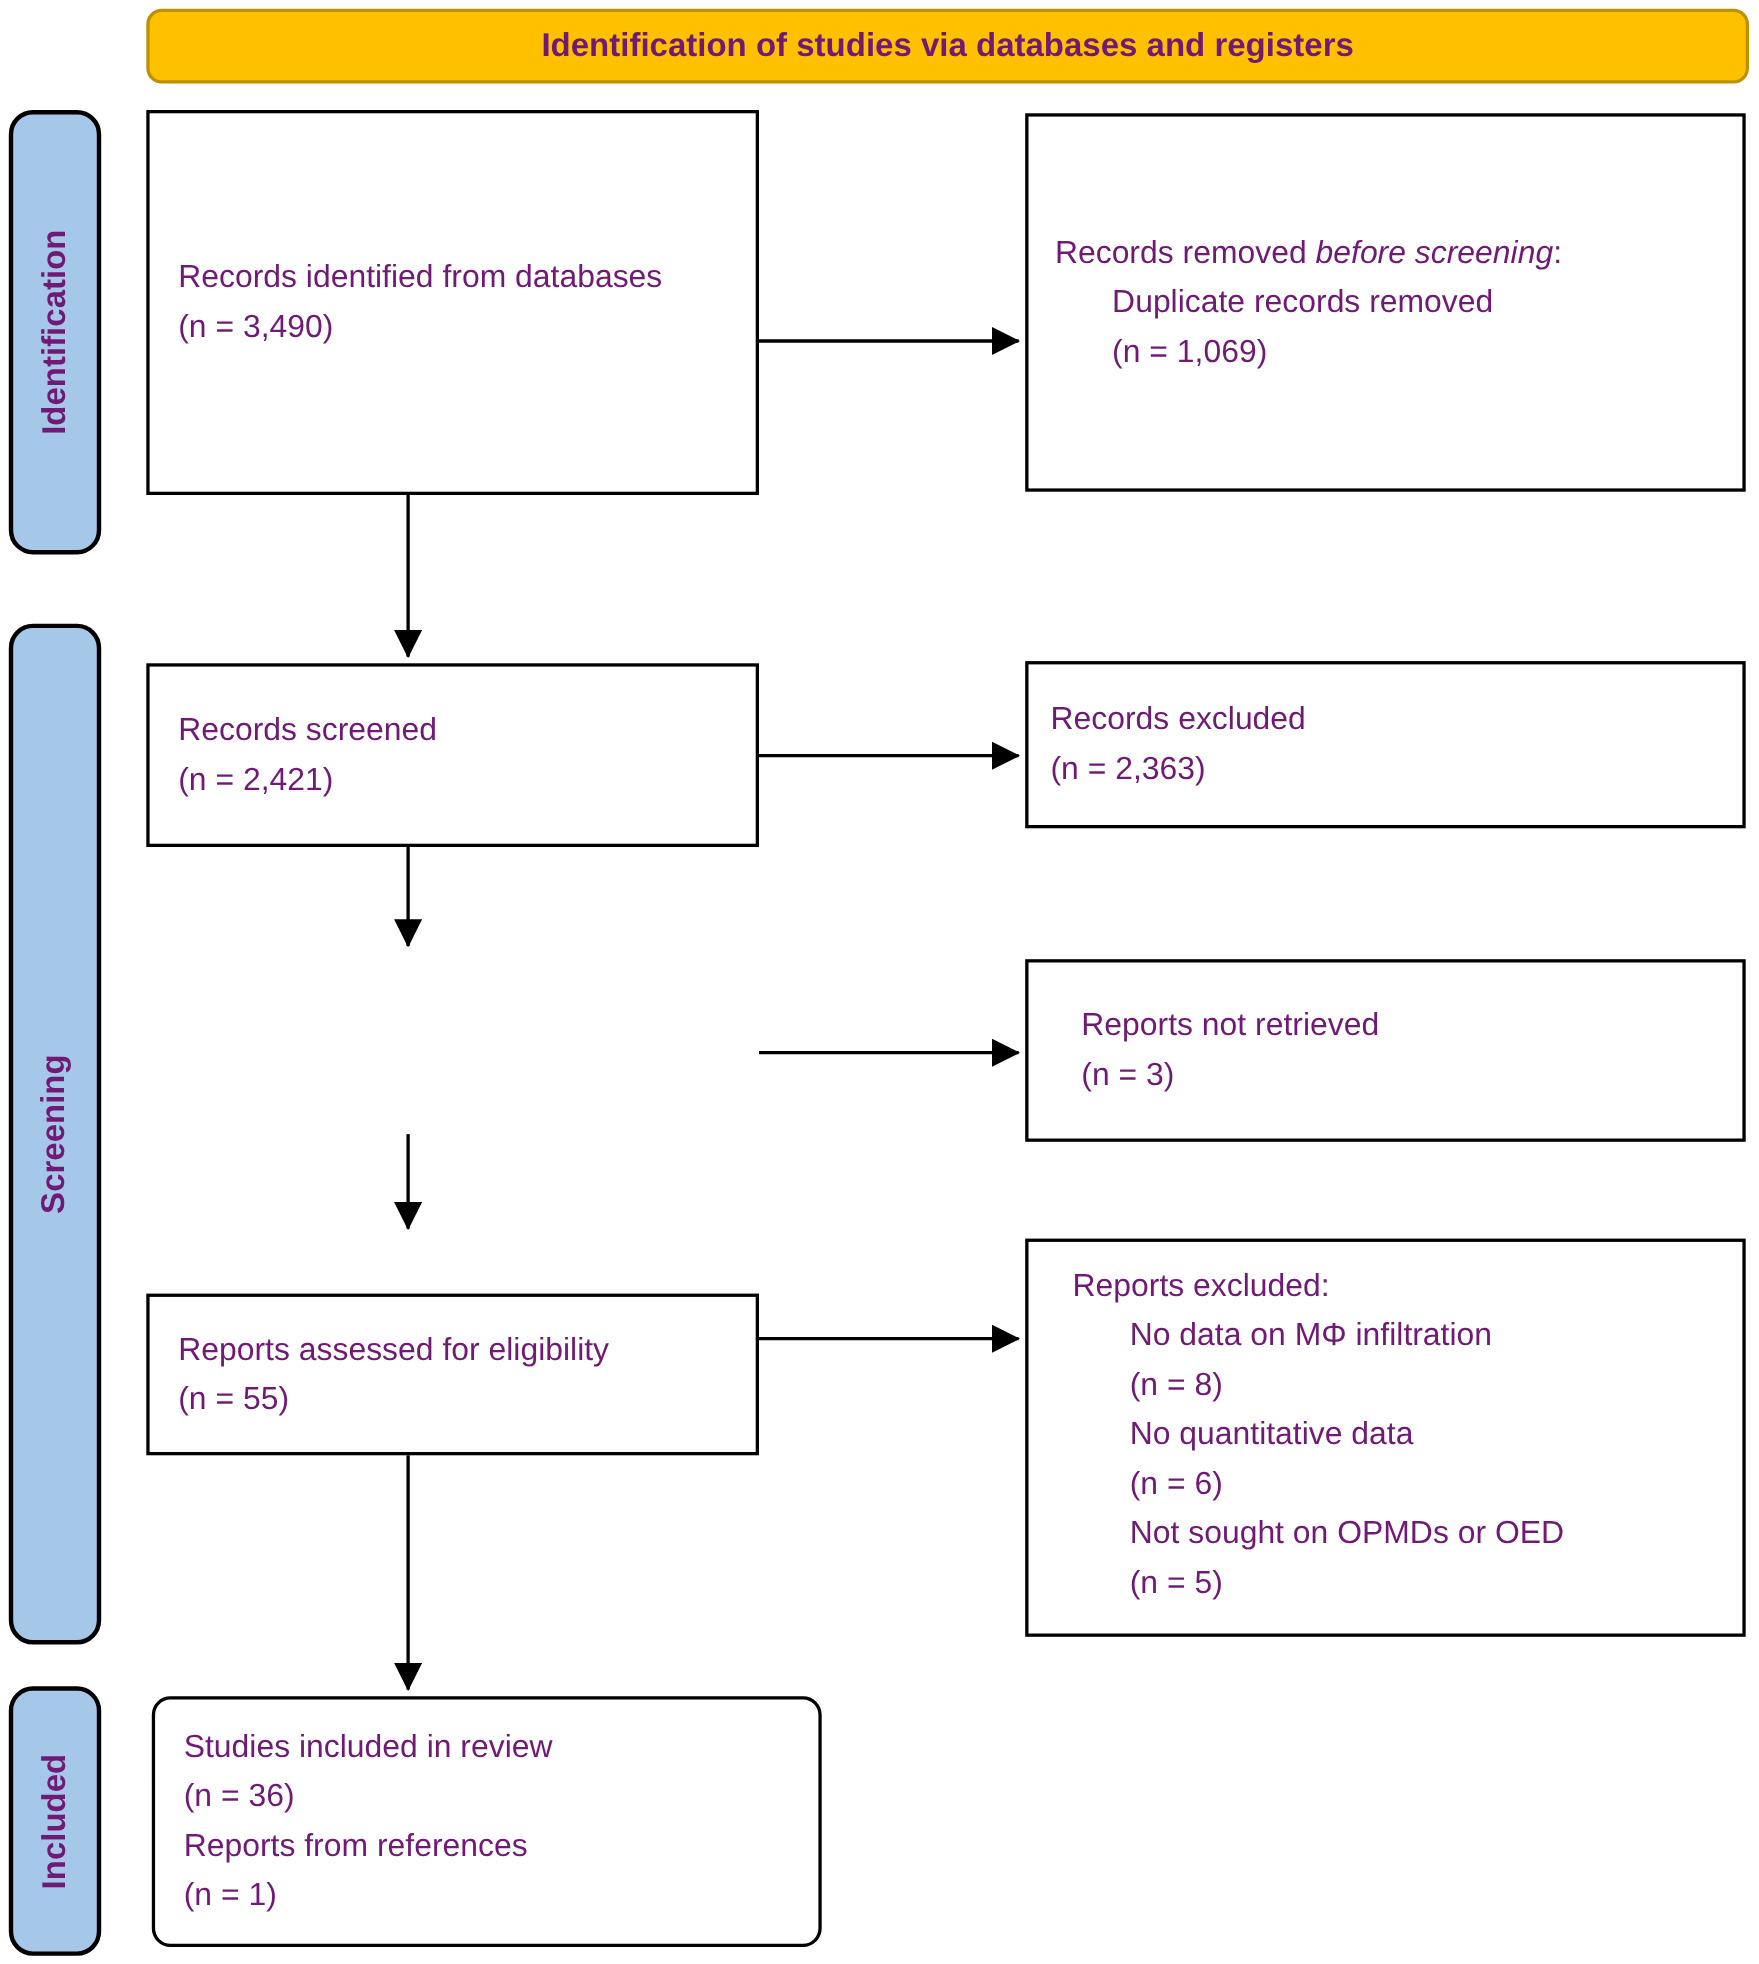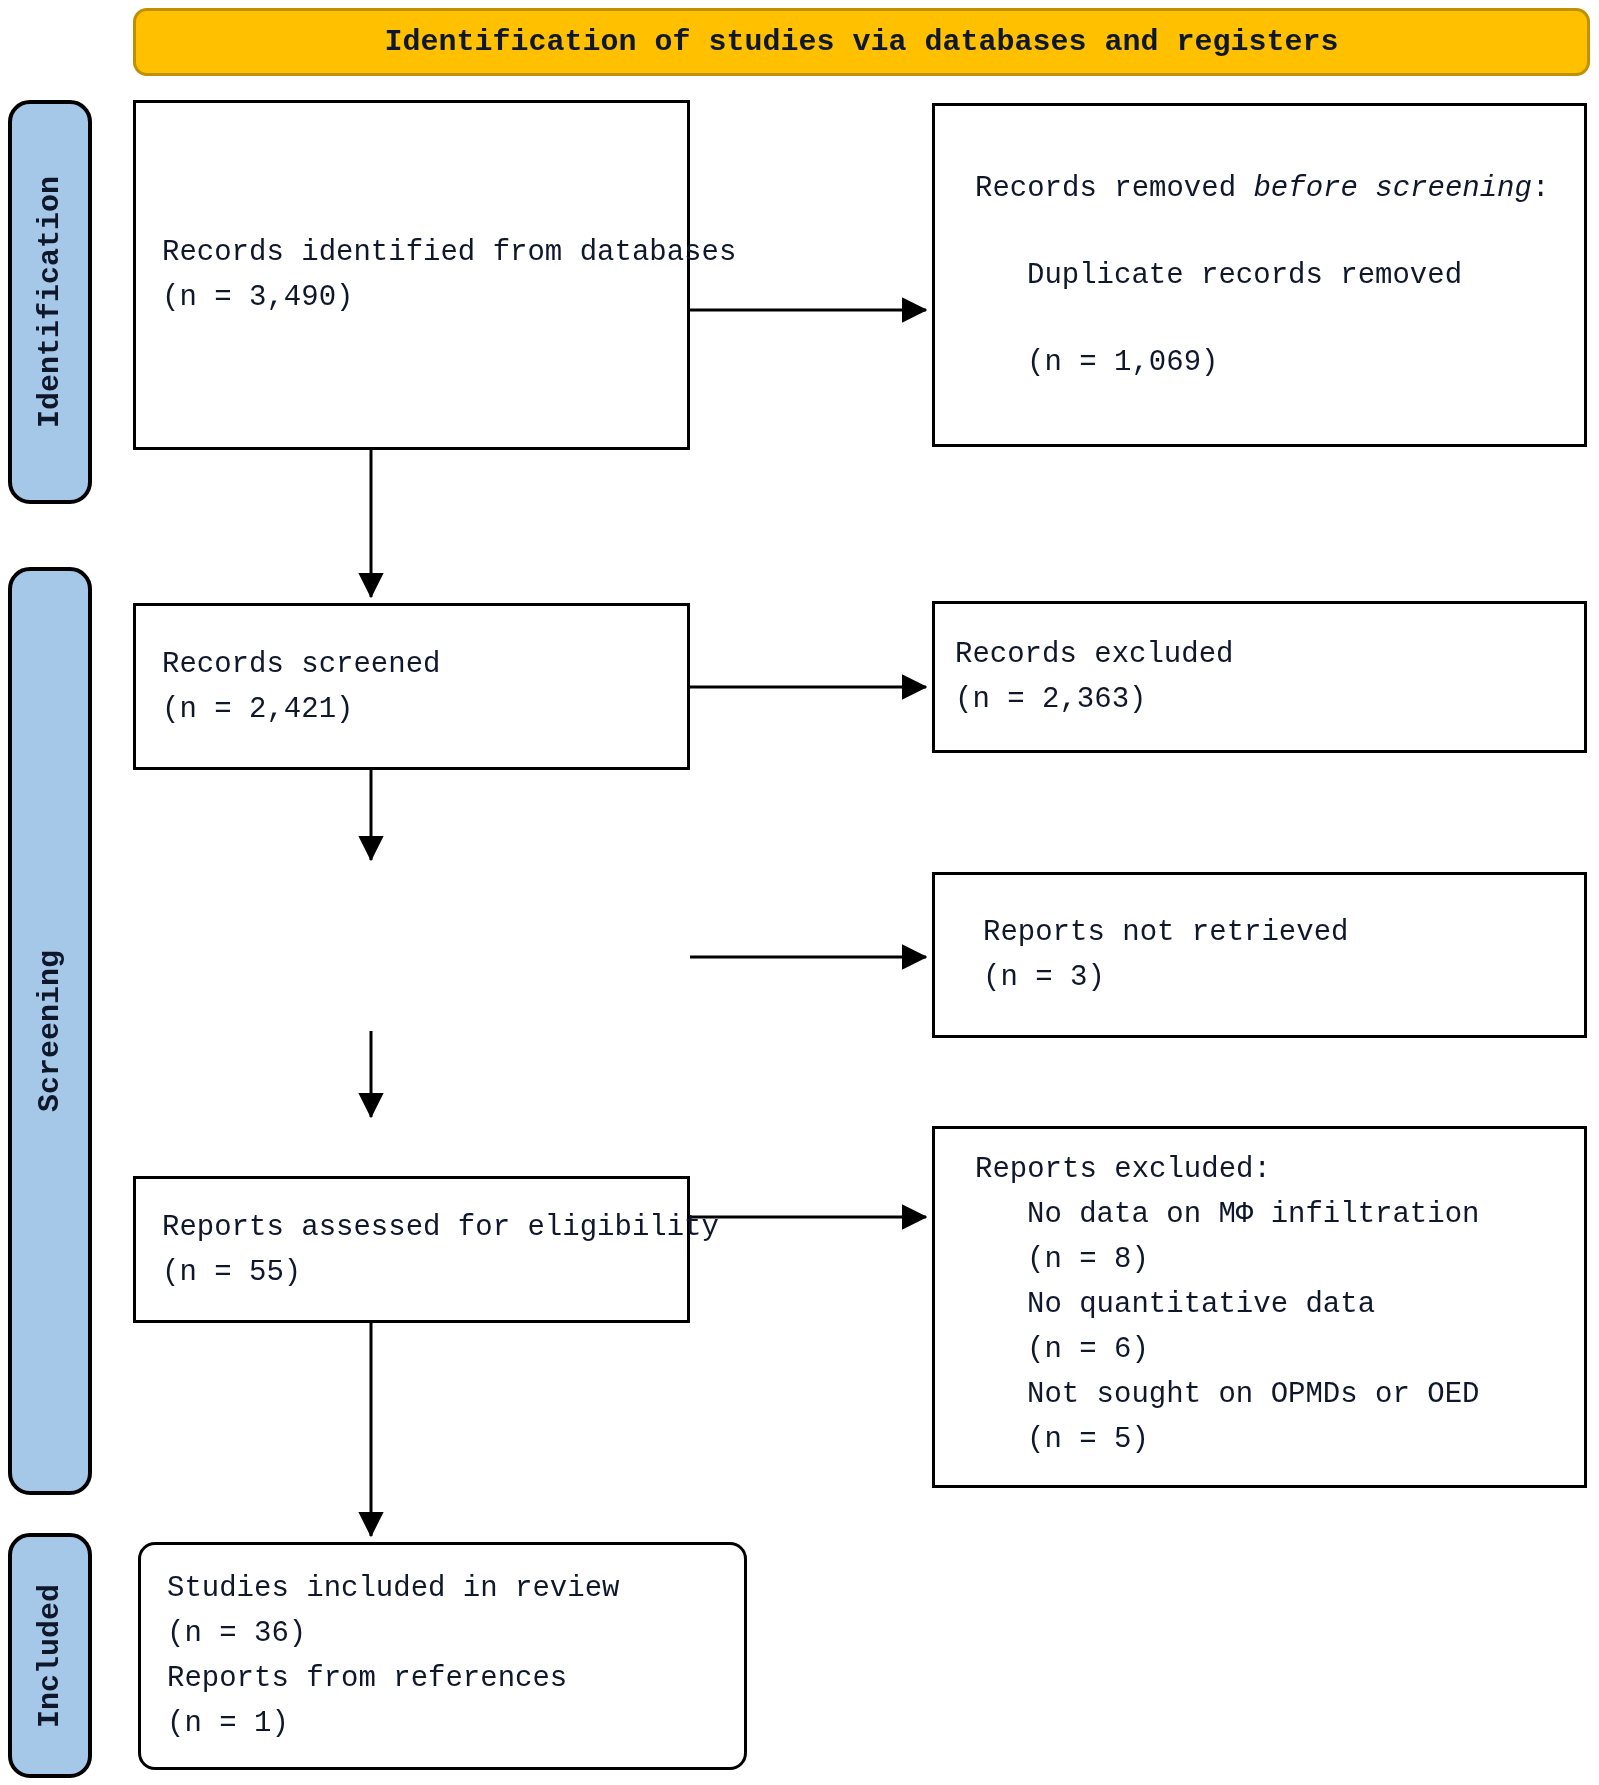--- a/index.html
+++ b/index.html
@@ -5,22 +5,22 @@
   :root{
     --banner-fill:#FFC000;
     --banner-border:#BF9000;
     --stage-fill:#A5C8E9;
     --box-border:#000000;
   }
   html,body{margin:0;padding:0;background:#ffffff;}
   .canvas{
     position:relative;
     width:1599px;height:1785px;
-    font-family:Liberation Mono, monospace;
-    color:#0f172a;
+    font-family:Liberation Sans, sans-serif;
+    color:#701a75;
     overflow:hidden;
     background:#fff;
   }
   .arrows{position:absolute;left:0;top:0;width:1599px;height:1785px;pointer-events:none;}
   .banner{
     position:absolute;left:133px;top:8px;width:1457px;height:68px;
     background:var(--banner-fill);
     border:3px solid var(--banner-border);
     border-radius:14px;
     box-sizing:border-box;
@@ -50,21 +50,21 @@
     box-sizing:border-box;
     display:flex;flex-direction:column;justify-content:center;
     font-size:29px;line-height:45px;
     padding-left:26px;padding-right:12px;
   }
   .node.top-align{justify-content:flex-start;padding-top:18px;}
   .node .line{white-space:nowrap;}
   .node .indent{padding-left:52px;}
   .node i{font-style:italic;}
   .box-l1{left:133px;top:100px;width:557px;height:350px;}
-  .box-r1{left:932px;top:103px;width:655px;height:344px;padding-left:40px;gap:42px;}
+  .box-r1{left:932px;top:103px;width:655px;height:344px;padding-left:24px;}
   .box-l2{left:133px;top:603px;width:557px;height:167px;}
   .box-r2{left:932px;top:601px;width:655px;height:152px;padding-left:20px;}
   .box-l3{left:133px;top:866px;width:557px;height:165px;}
   .box-r3{left:932px;top:872px;width:655px;height:166px;padding-left:48px;}
   .box-l4{left:133px;top:1176px;width:557px;height:147px;}
   .box-r4{left:932px;top:1126px;width:655px;height:362px;padding-left:40px;}
   .box-l5{left:138px;top:1542px;width:609px;height:228px;border-radius:17px;}
 </style>
 </head>
 <body>

